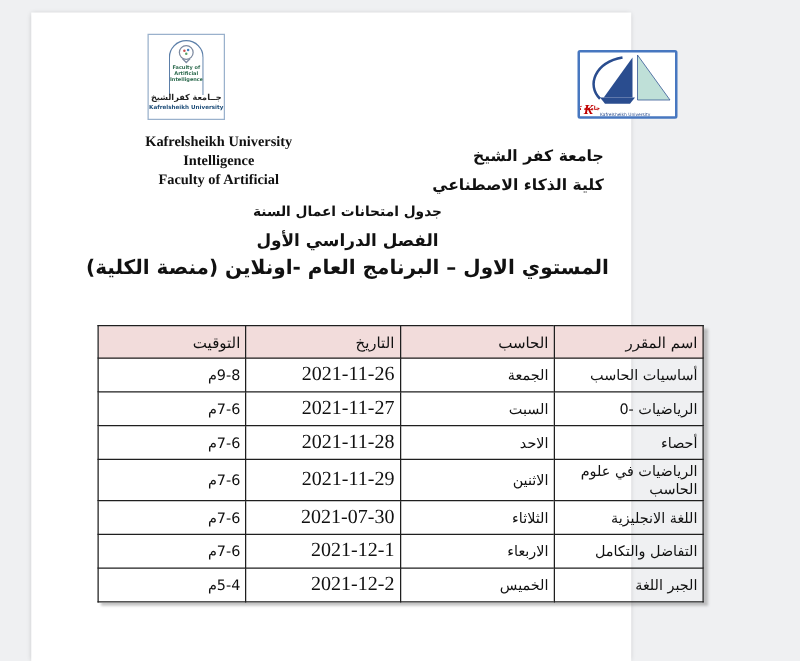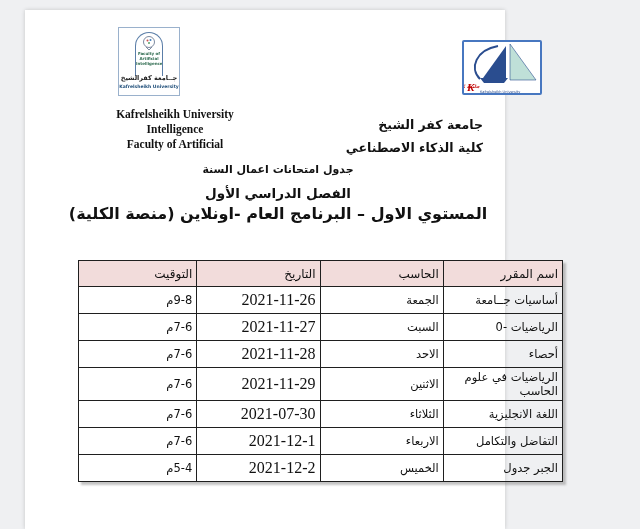--- a/index.html
+++ b/index.html
@@ -156,21 +156,21 @@
     <thead>
       <tr>
         <th>اسم المقرر</th>
         <th>الحاسب</th>
         <th>التاريخ</th>
         <th>التوقيت</th>
       </tr>
     </thead>
     <tbody>
       <tr>
-        <td>أساسيات جــامعة</td>
+        <td>أساسيات الحاسب</td>
         <td>الجمعة</td>
         <td class="date-cell">2021-11-26</td>
         <td>9-8م</td>
       </tr>
       <tr>
         <td>الرياضيات -0</td>
         <td>السبت</td>
         <td class="date-cell">2021-11-27</td>
         <td>7-6م</td>
       </tr>
@@ -192,21 +192,21 @@
         <td class="date-cell">2021-07-30</td>
         <td>7-6م</td>
       </tr>
       <tr>
         <td>التفاضل والتكامل</td>
         <td>الاربعاء</td>
         <td class="date-cell">2021-12-1</td>
         <td>7-6م</td>
       </tr>
       <tr>
-        <td>الجبر جدول</td>
+        <td>الجبر اللغة</td>
         <td>الخميس</td>
         <td class="date-cell">2021-12-2</td>
         <td>5-4م</td>
       </tr>
     </tbody>
   </table>
 
 </div>
 
 </body></html>

